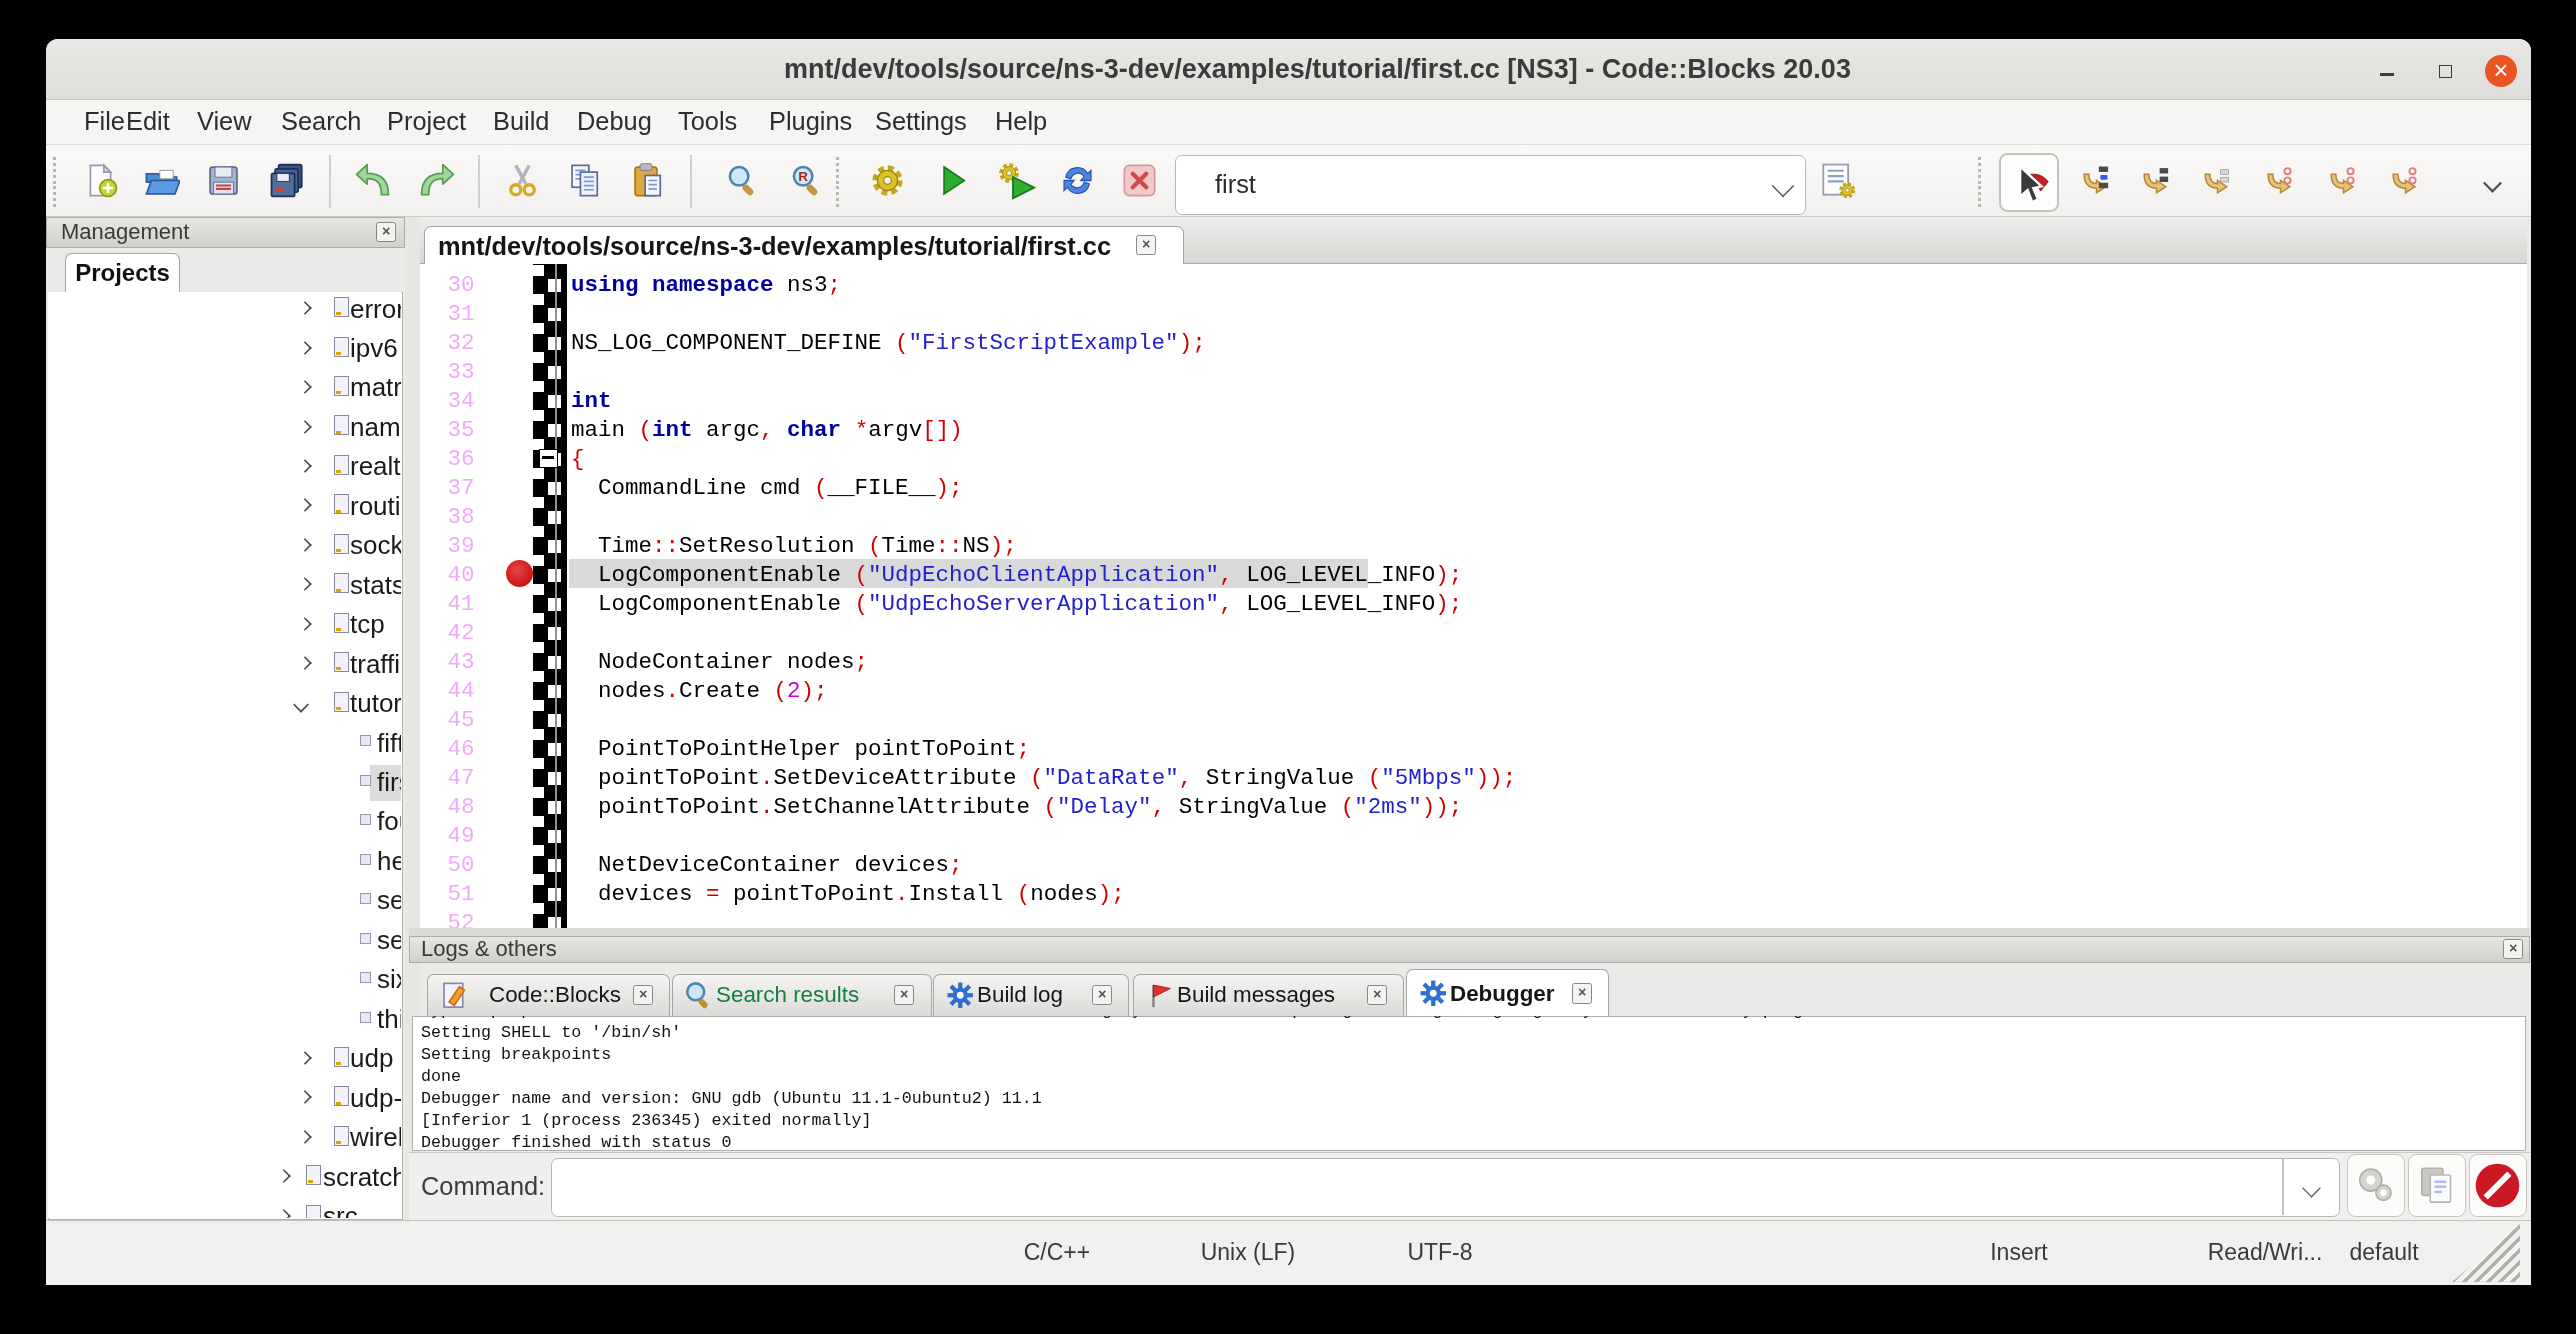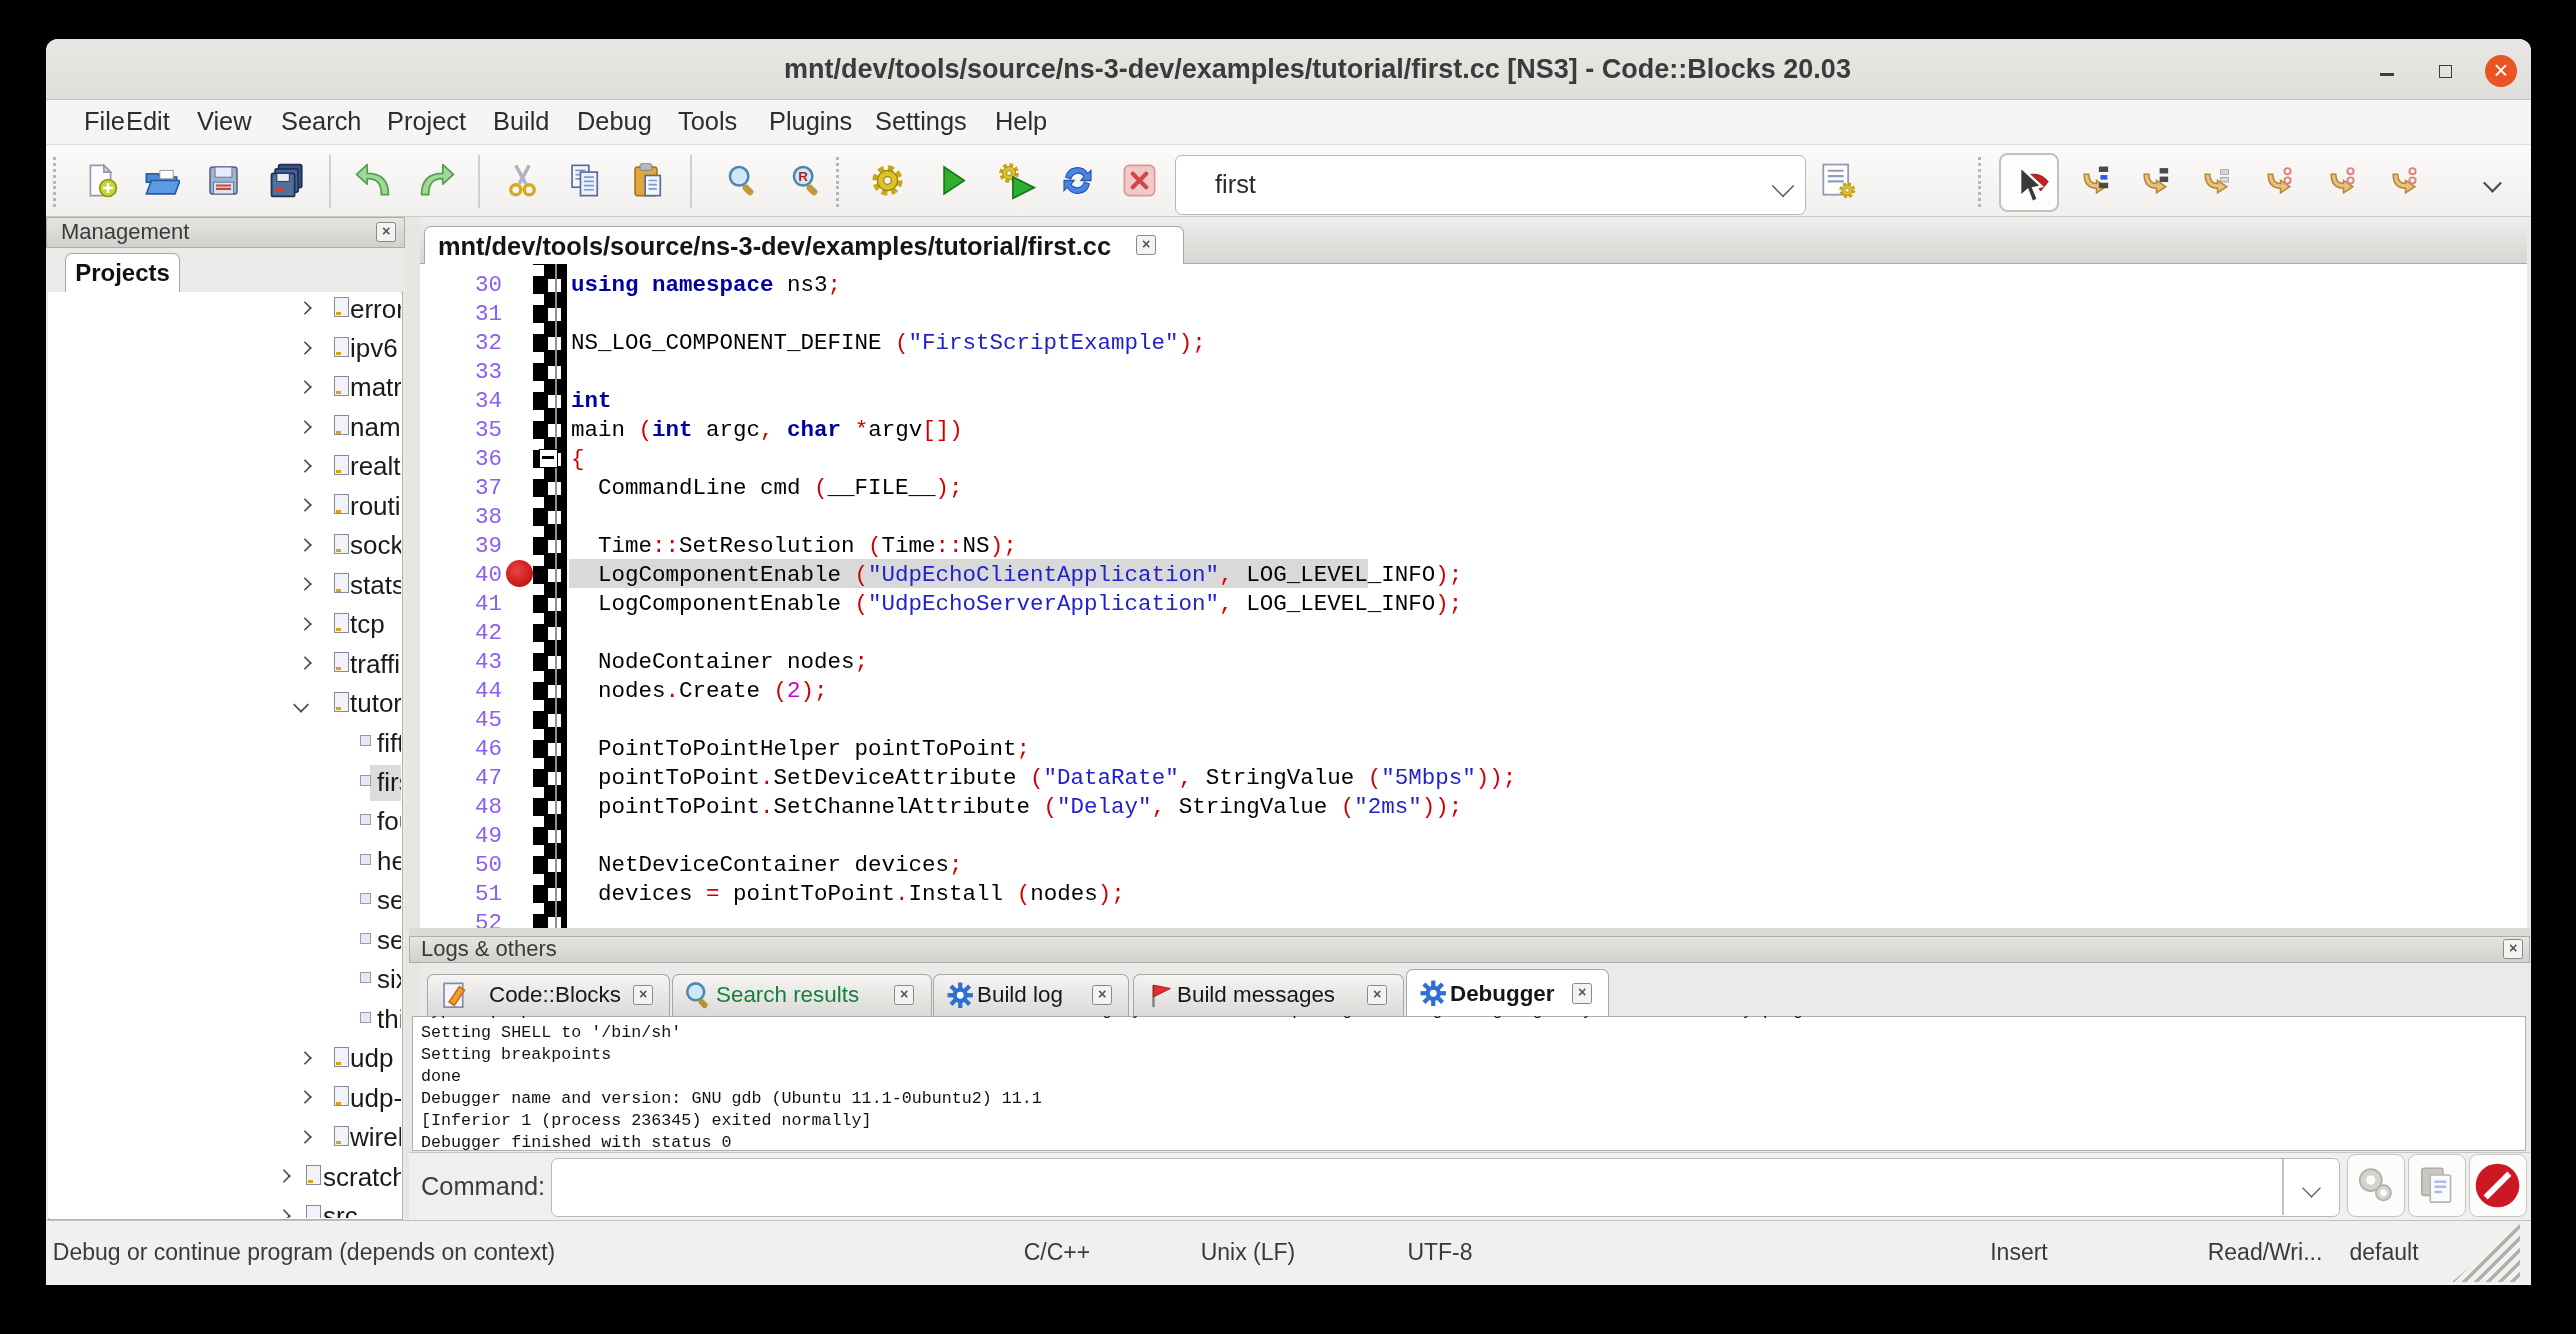--- a/index.html
+++ b/index.html
@@ -301,21 +301,21 @@
 <div class="abs" style="left:420px;top:217px;width:2107px;height:47px;background:linear-gradient(#ededeb,#d8d6d3);"></div>
 <div class="abs" style="left:424px;top:226px;width:760px;height:41px;background:#fff;border:0.8px solid #a8a6a3;border-bottom:none;border-radius:6.8px 6.8px 0 0;"></div>
 <div class="abs" style="left:438px;top:226px;height:41px;line-height:41px;font-size:25.4px;font-weight:bold;color:#151515;">mnt/dev/tools/source/ns-3-dev/examples/tutorial/first.cc</div>
 <div class="xbox" style="left:1136px;top:235px;">×</div>
 <div class="abs" style="left:420px;top:263px;width:2107px;height:1.7px;background:#aaa8a5;"></div>
 <div class="abs" style="left:425px;top:263px;width:758px;height:1.7px;background:#fff;"></div>
 <div class="abs" style="left:420px;top:264px;width:2107px;height:664px;background:#fff;"></div>
 
 <div class="abs" style="left:569px;top:559px;width:799px;height:29px;background:#d9d9d9;"></div>
 
-<div class="abs mono" style="left:420px;top:271px;width:82px;font-size:22.5px;line-height:29px;color:#8b5cf6;text-align:right;white-space:pre;">30
+<div class="abs mono" style="left:420px;top:271px;width:82px;font-size:22.5px;line-height:29px;color:#f0abfc;text-align:center;white-space:pre;">30
 31
 32
 33
 34
 35
 36
 37
 38
 39
 40
@@ -462,21 +462,20 @@
     </svg>
     <svg class="abs" style="left:2474px;top:1162px;" width="47" height="47" viewBox="0 0 56 56">
       <circle cx="28" cy="28" r="26" fill="#cc1824"></circle>
       <rect x="8" y="24.5" width="40" height="7" fill="#fff" transform="rotate(-45 28 28)"></rect>
       <circle cx="28" cy="28" r="26" fill="none" stroke="#fff" stroke-width="0"></circle>
     </svg>
   </div>
 
 <div class="abs" style="left:46px;top:1220px;width:2485px;height:64px;background:#f2f0ee;border-top:0.8px solid #c3c1be;"></div>
 <div class="abs" id="status" style="left:46px;top:1220px;width:2485px;height:64px;font-size:23px;color:#3a3a3a;line-height:64px;">
-<span class="abs" style="left:6.8px;">Debug or continue program (depends on context)</span>
 <span class="abs" style="left:1011px;transform:translateX(-50%);">C/C++</span>
 <span class="abs" style="left:1202px;transform:translateX(-50%);">Unix (LF)</span>
 <span class="abs" style="left:1394px;transform:translateX(-50%);">UTF-8</span>
 <span class="abs" style="left:1973px;transform:translateX(-50%);">Insert</span>
 <span class="abs" style="left:2219px;transform:translateX(-50%);">Read/Wri...</span>
 <span class="abs" style="left:2338px;transform:translateX(-50%);">default</span>
 </div>
 <div class="abs" style="left:2452px;top:1224px;width:68px;height:58px;background:repeating-linear-gradient(135deg,transparent 0 5.1px,#b3b1ae 5.1px 8.5px);clip-path:polygon(100% 0,100% 100%,0 100%);"></div>
 
 

